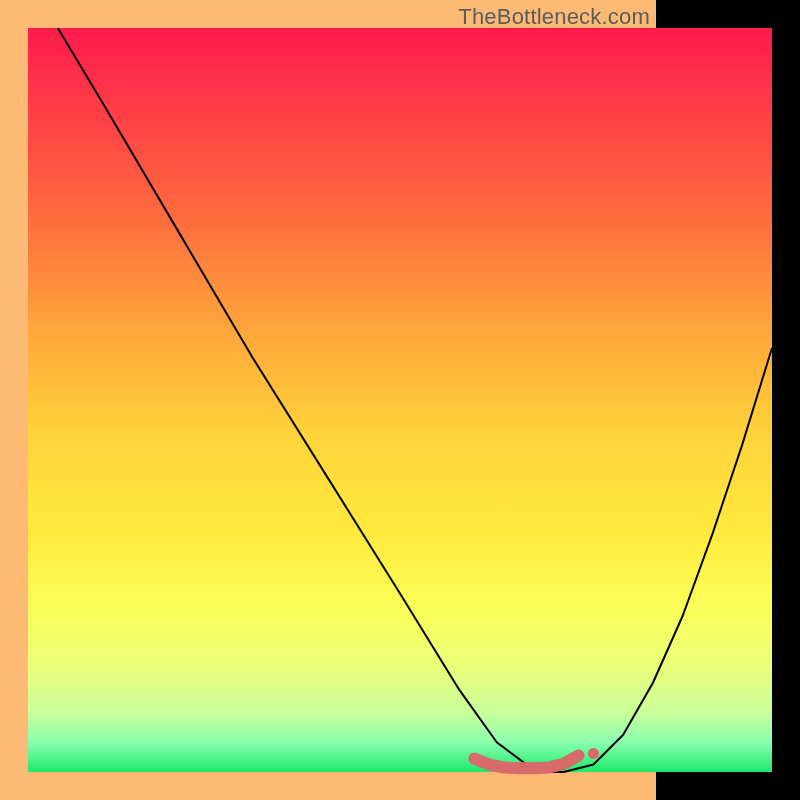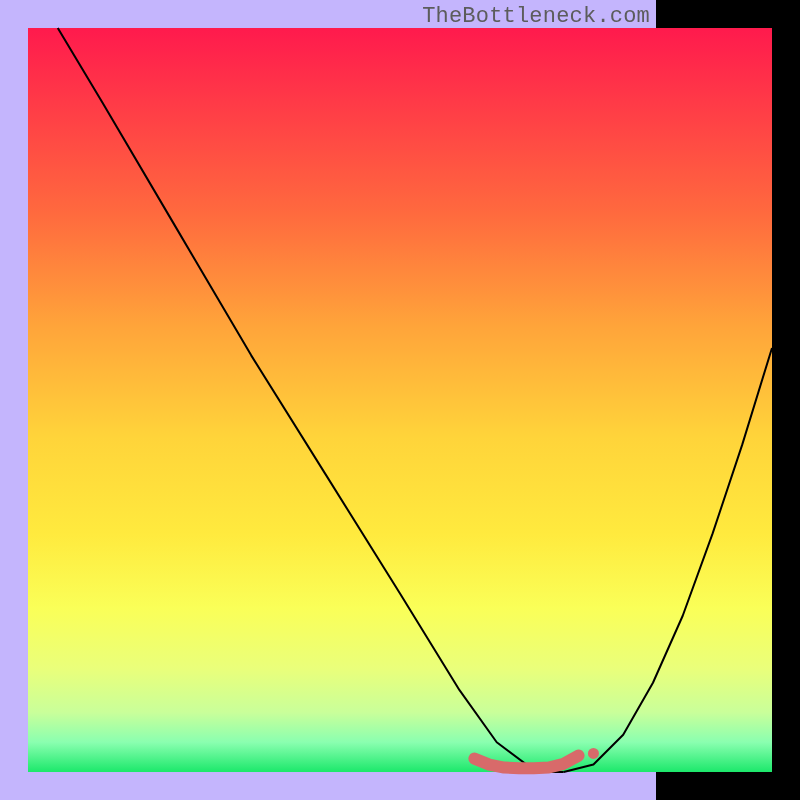--- a/index.html
+++ b/index.html
@@ -10,22 +10,21 @@
     background: #000;
     overflow: hidden;
     font-family: Arial, Helvetica, sans-serif;
   }
   .frame {
     position: absolute;
     left: 0;
     top: 0;
     width: 656px;
     height: 800px;
-    background: #c4b5fd;
-    font-family: Liberation Mono, monospace;
+    background: #fdba74;
   }
   .plot {
     position: absolute;
     left: 28px;
     top: 28px;
     width: 744px;
     height: 744px;
     
     background: linear-gradient(to bottom,
       #ff1a4d 0%,

